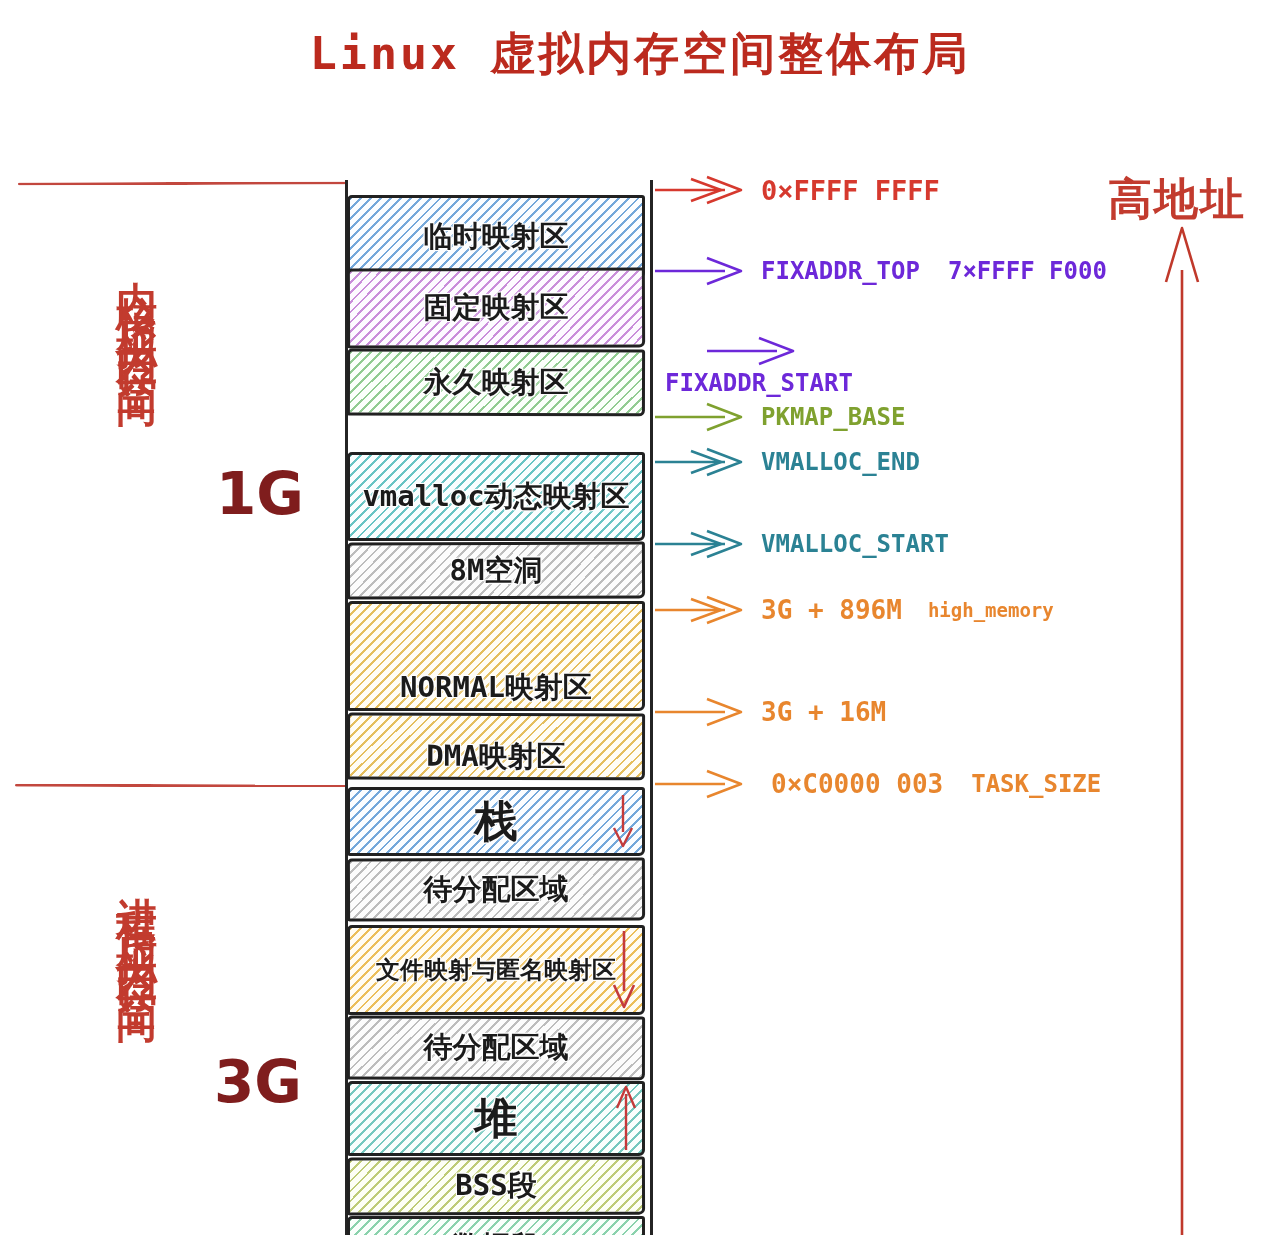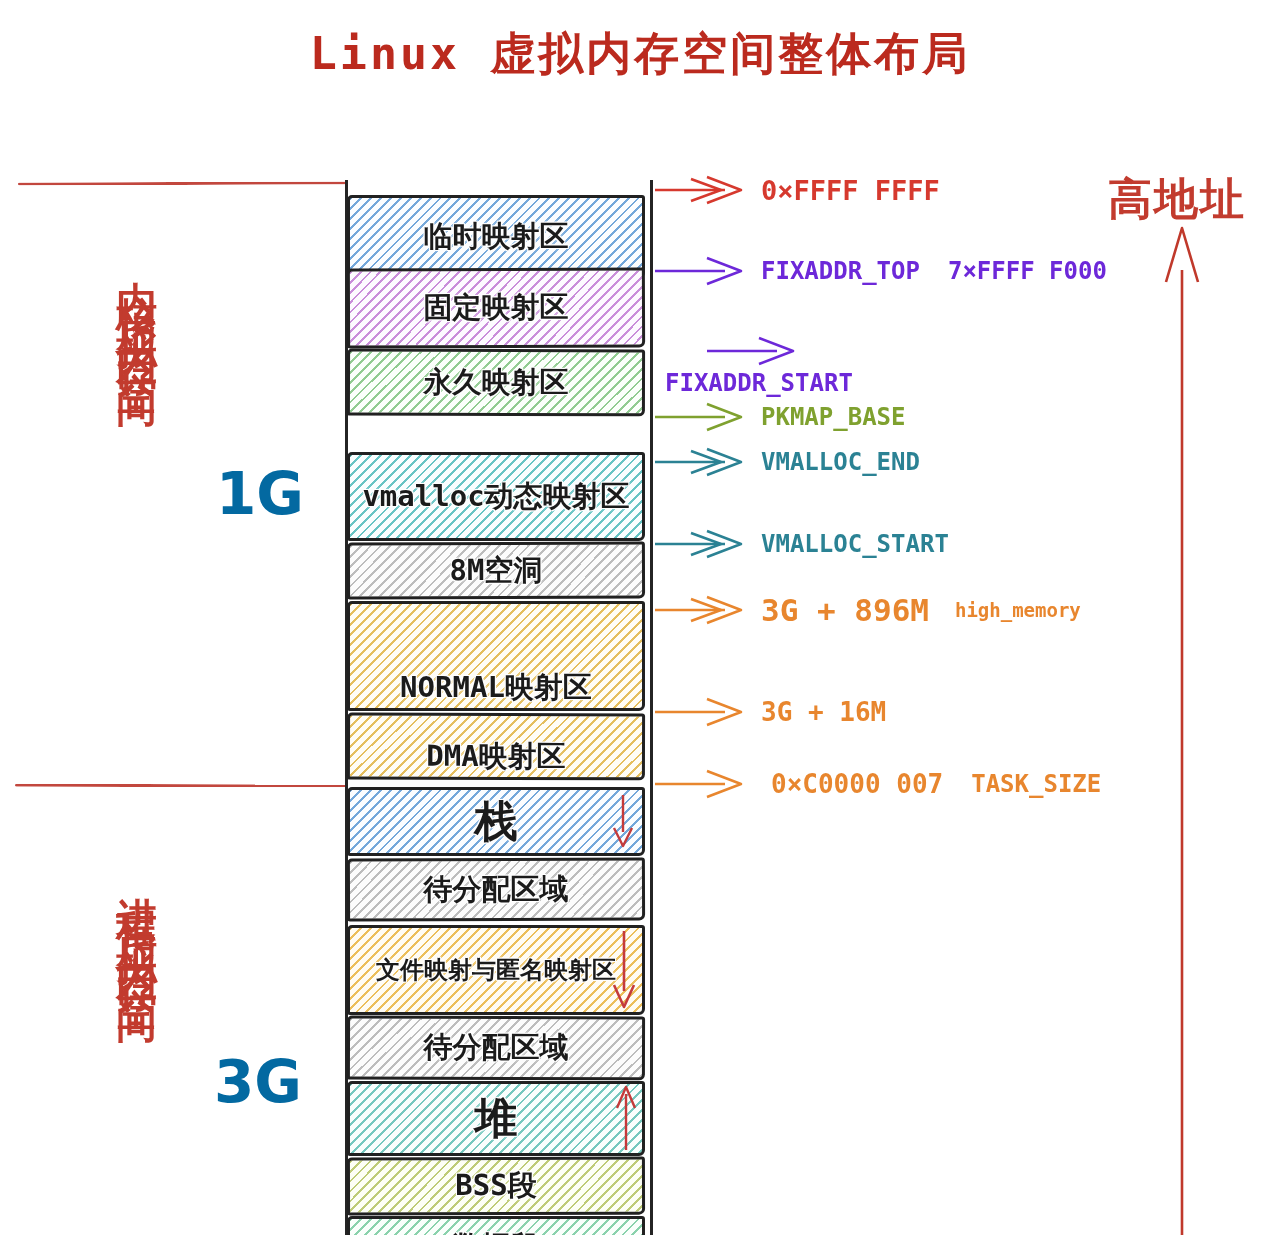--- a/index.html
+++ b/index.html
@@ -11,21 +11,21 @@
   .title{position:absolute;left:0;top:24px;width:1280px;text-align:center;
          font-family:"DejaVu Sans Mono","DejaVu Sans",monospace,sans-serif;
          font-weight:bold;font-size:45px;letter-spacing:3px;color:#bb2a1e;}
 
   
   .vlabel{position:absolute;writing-mode:vertical-rl;text-orientation:upright;
           font-size:41px;font-weight:bold;color:#c23b2e;letter-spacing:15px;
           line-height:1.0;}
   .vlabel.kernel{left:116px;top:248px;height:460px;}
   .vlabel.process{left:116px;top:864px;height:380px;}
-  .sizelabel{position:absolute;font-size:58px;font-weight:bold;color:#0369a1;
+  .sizelabel{position:absolute;font-size:58px;font-weight:bold;color:#7f1d1d;
              font-family:"DejaVu Sans","Liberation Sans",sans-serif;}
   .sizelabel.g1{left:216px;top:460px;}
   .sizelabel.g3{left:214px;top:1048px;}
 
   
   .hline{position:absolute;height:0;border-top:3px solid #c2473e;border-radius:2px;}
   .hline-top{left:18px;top:182px;width:328px;transform:rotate(-0.15deg);}
   .hline-mid{left:15px;top:784px;width:331px;transform:rotate(0.1deg);}
 
   
@@ -86,21 +86,21 @@
   .c-purple{color:#6d28d9;}
   .c-olive {color:#7fa12f;}
   .c-teal  {color:#2b8294;}
   .c-orange{color:#e8862e;}
   .r1{top:172px;} .r1 .addr-text{font-size:27px;}
   .r2{top:253px;}
   .r3{top:333px;flex-direction:column;}
   .r4{top:399px;}
   .r5{top:444px;}
   .r6{top:526px;}
-  .r7{top:592px;} .r7 .addr-text{font-size:31px;}
+  .r7{top:592px;} .r7 .addr-text{font-size:26px;}
   .r8{top:694px;} .r8 .addr-text{font-size:26px;}
   .r9{top:766px;} .r9 .addr-text{font-size:26px;margin-left:22px;}
 
   
   .high-addr{position:absolute;left:1108px;top:170px;font-size:44px;font-weight:bold;
              color:#c23b2e;letter-spacing:2px;}
   .up-arrow{position:absolute;left:1158px;top:224px;color:#c0392b;}
 </style>
 </head>
 <body>
@@ -241,21 +241,21 @@
         <path d="M2 18 H72" stroke="currentColor" stroke-width="2.6" fill="none"></path>
         <path d="M54 5 L88 18 L54 31" stroke="currentColor" stroke-width="2.6" fill="none" stroke-linejoin="round"></path>
       </svg>
     <span class="addr-text">3G + 16M</span>
   </div>
   <div class="addr-row r9 c-orange">
     <svg width="96" height="36" viewBox="0 0 96 36">
         <path d="M2 18 H72" stroke="currentColor" stroke-width="2.6" fill="none"></path>
         <path d="M54 5 L88 18 L54 31" stroke="currentColor" stroke-width="2.6" fill="none" stroke-linejoin="round"></path>
       </svg>
-    <span class="addr-text">0×C0000 007</span>
+    <span class="addr-text">0×C0000 003</span>
     <span class="addr-note">TASK_SIZE</span>
   </div>
 
   <div class="high-addr">高地址</div>
   <span class="up-arrow">
     <svg width="48" height="1011" viewBox="0 0 48 1011">
         <path d="M24 46 V1011" stroke="currentColor" stroke-width="2.6" fill="none"></path>
         <path d="M8 58 L24 4 L40 58" stroke="currentColor" stroke-width="2.6" fill="none" stroke-linejoin="round"></path>
       </svg>
   </span>

